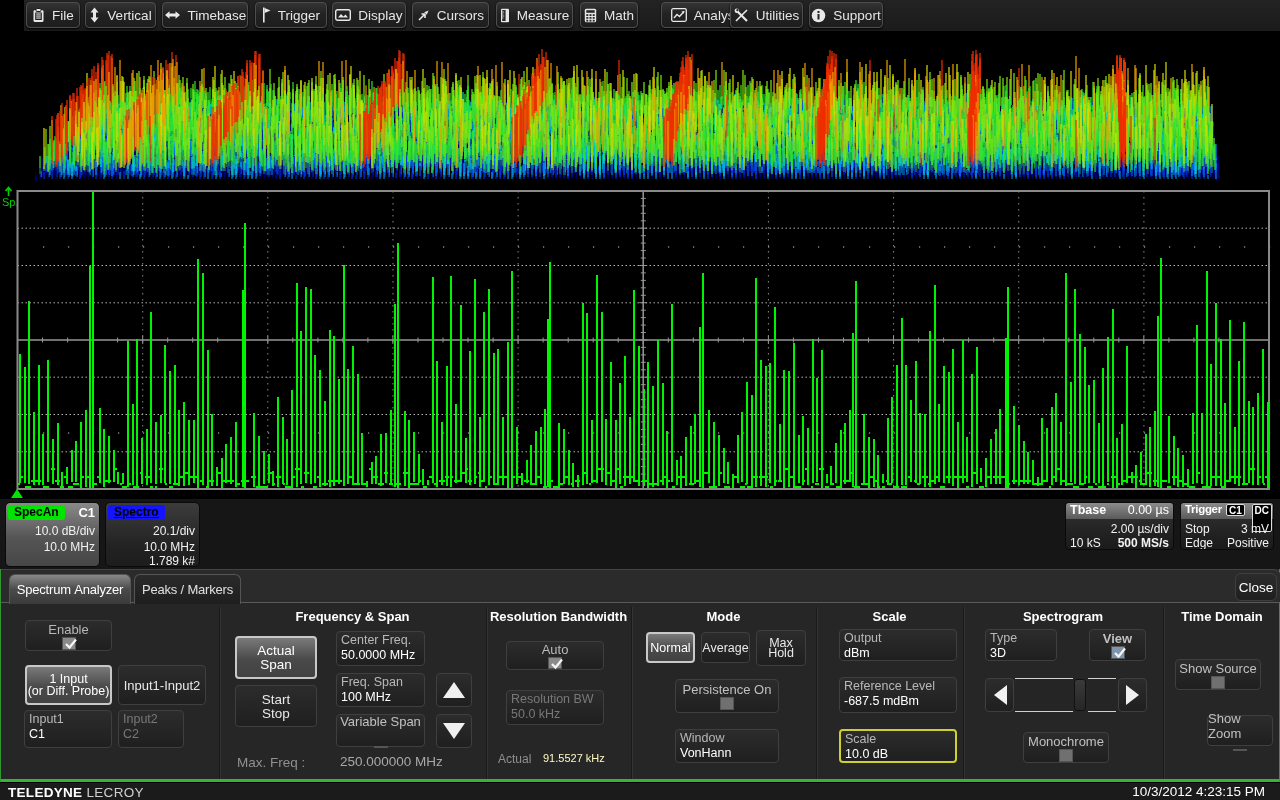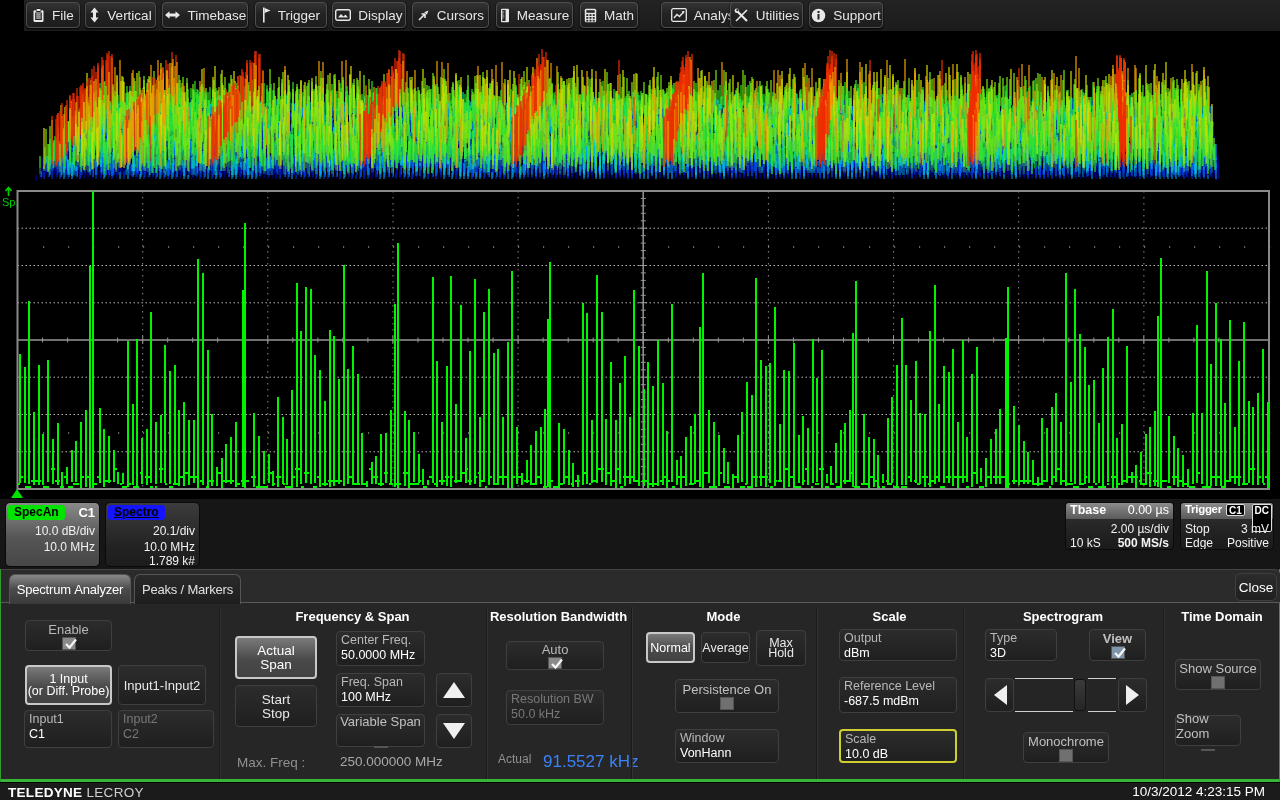--- a/index.html
+++ b/index.html
@@ -604,21 +604,21 @@
       </div>
       <div class="btn c sel" style="left:24px;top:60px;width:87px;height:40px;font-size:12.5px;">
         <span>1 Input</span>
           <span style="margin-top:-4px;">(or Diff. Probe)</span>
       </div>
       <div class="btn c" style="left:117px;top:60px;width:88px;height:40px;color:#e8e8e8;">Input1-Input2</div>
       <div class="field" style="left:23px;top:105px;width:88px;height:38px;">
         <div class="lab">Input1</div>
           <div class="val">C1</div>
       </div>
-      <div class="field" style="left:117px;top:105px;width:96px;height:38px;">
+      <div class="field" style="left:117px;top:105px;width:66px;height:38px;">
         <div class="lab" style="color:#787878;">Input2</div>
           <div class="val" style="color:#787878;">C2</div>
       </div>
       <div class="vsep" style="left:218px;"></div>
 
       <div class="sect" style="left:218px;width:267px;">
           <div class="shead">Frequency &amp; Span</div>
         </div>
       <div class="btn c sel" style="left:234px;top:31px;width:82px;height:43px;font-size:13.5px;">
         <span>Actual</span>
@@ -663,21 +663,21 @@
             <svg width="16" height="16" viewBox="0 0 16 16">
               <path d="M3 8 L6.5 11.5 L13 3.5" stroke="#f5f5f5" stroke-width="2.2" fill="none"></path>
             </svg>
           </span>
       </div>
       <div class="field" style="left:505px;top:85px;width:98px;height:35px;">
         <div class="lab" style="color:#787878;">Resolution BW</div>
           <div class="val" style="color:#787878;">50.0 kHz</div>
       </div>
       <div style="position:absolute;left:497px;top:147px;color:#909090;font-size:12px;">Actual</div>
-      <div style="position:absolute;left:542px;top:147px;color:#3b82f6;font-size:17px;">91.5527 kHz</div>
+      <div style="position:absolute;left:542px;top:147px;color:#fef9c3;font-size:11px;">91.5527 kHz</div>
       <div class="vsep" style="left:630px;"></div>
 
       <div class="sect" style="left:630px;width:185px;">
           <div class="shead">Mode</div>
         </div>
       <div class="btn c sel" style="left:645px;top:27px;width:49px;height:31px;font-size:12.5px;">Normal</div>
       <div class="btn c" style="left:700px;top:27px;width:49px;height:31px;color:#e8e8e8;font-size:12.5px;">Average</div>
       <div class="btn c" style="left:755px;top:25px;width:50px;height:36px;color:#e8e8e8;font-size:12.5px;gap:0;">
         <span>Max</span>
           <span style="margin-top:-4px;">Hold</span>
@@ -743,21 +743,21 @@
       </div>
       <div class="vsep" style="left:1162px;"></div>
 
       <div class="sect" style="left:1162px;width:118px;">
           <div class="shead">Time Domain</div>
         </div>
       <div class="btn c" style="left:1174px;top:54px;width:86px;height:31px;gap:0;">
         <span class="l1">Show Source</span>
           <span class="chk un"></span>
       </div>
-      <div class="btn c" style="left:1174px;top:110px;width:66px;height:31px;gap:8px;">
+      <div class="btn c" style="left:1206px;top:110px;width:66px;height:31px;gap:8px;">
         <span class="l1">Show Zoom</span>
           <span class="chk un"></span>
       </div>
     </div>
   </div>
 
   <div id="statusbar">
     <span style="position:absolute;left:8px;top:2px;font-size:13.5px;font-weight:bold;letter-spacing:0.3px;">TELEDYNE <span style="font-weight:normal;color:#cfcfcf;">LECROY</span></span>
     <span style="position:absolute;right:15px;top:1px;font-size:13.5px;">10/3/2012 4:23:15 PM</span>
   </div>

